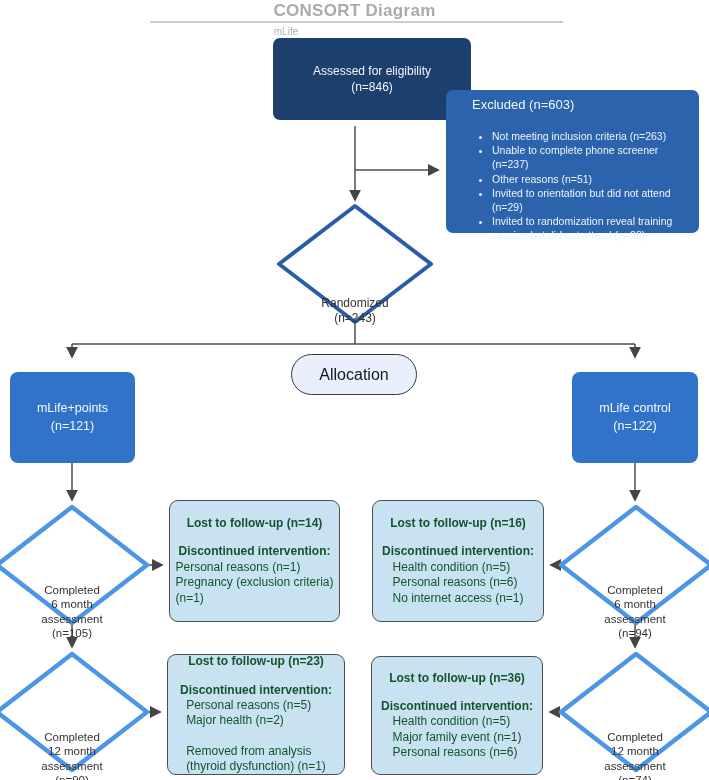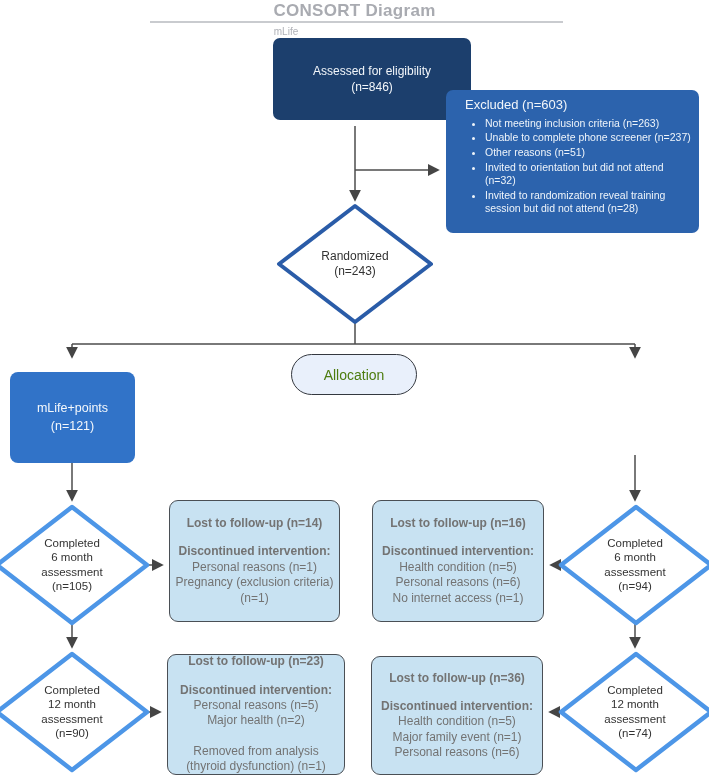--- a/index.html
+++ b/index.html
@@ -12,42 +12,42 @@
   .page-title{left:0;top:1px;width:709px;text-align:center;font-size:17px;font-weight:bold;color:#a9abb1;letter-spacing:.3px;}
   .title-rule{left:150px;top:21px;width:413px;height:2px;background:#c9cbcf;}
   .subtitle{left:0;top:26px;width:572px;text-align:center;font-size:10px;color:#b0b2b8;}
   
   .node{display:flex;align-items:center;justify-content:center;text-align:center;white-space:pre-line;box-sizing:border-box;}
   .navy{background:#1c3f6d;color:#f2f6fa;border-radius:7px;font-size:12px;line-height:1.35;}
   .midblue{background:#2c63ad;color:#f2f6fa;border-radius:7px;}
   .armblue{background:#3173c8;color:#f4f8fc;border-radius:8px;font-size:12.5px;line-height:1.4;margin-top:8px;}
   .assessed-box{left:273px;top:38px;width:198px;height:82px;}
   
-  .excluded-box{left:446px;top:90px;width:253px;height:143px;padding:7px 8px 6px 19px;box-sizing:border-box;}
+  .excluded-box{left:446px;top:90px;width:253px;height:143px;padding:7px 8px 6px 26px;box-sizing:border-box;}
   .excluded-title{font-size:13px;line-height:1.2;color:#f2f6fa;}
-  .excluded-list{margin:4px 0 0 0;padding:0 0 0 20px;font-size:10.5px;line-height:1.3;color:#eef4fa;}
+  .excluded-list{margin:17px 0 0 0;padding:0 0 0 20px;font-size:10.5px;line-height:1.3;color:#eef4fa;}
   .excluded-list li{margin:0 0 1px 0;}
   
   .arm-left{left:10px;top:364px;width:125px;height:91px;}
   .arm-right{left:572px;top:364px;width:126px;height:91px;}
   
-  .pill{background:#e9f0fb;border:1.3px solid #34383f;border-radius:21px;display:flex;align-items:center;justify-content:center;font-size:14px;color:#4d7c0f;box-sizing:border-box;}
+  .pill{background:#e9f0fb;border:1.3px solid #34383f;border-radius:21px;display:flex;align-items:center;justify-content:center;font-size:16px;color:#0f172a;box-sizing:border-box;}
   .pill-allocation{left:291px;top:354px;width:126px;height:41px;}
   .pill-followup{left:291px;top:453px;width:125px;height:43px;}
   
-  .diamond-label{text-align:center;font-size:11.5px;line-height:1.24;color:#333;white-space:pre-line;}
+  .diamond-label{text-align:center;font-size:11.5px;line-height:1.24;color:#333;white-space:pre-line;margin-top:47px;}
   .dl-randomized{left:295px;top:249px;width:120px;font-size:12px;}
   .dl-m6-left{left:17px;top:536px;width:110px;}
   .dl-m6-right{left:580px;top:536px;width:110px;}
   .dl-m12-left{left:17px;top:683px;width:110px;}
   .dl-m12-right{left:580px;top:683px;width:110px;}
   
   .lightbox{background:#c8e2f2;border:1px solid #4a4f55;border-radius:9px;box-sizing:border-box;
-    display:flex;flex-direction:column;align-items:center;justify-content:center;text-align:center;
-    color:#737373;font-size:12px;line-height:1.28;padding:6px 4px;}
+    display:flex;flex-direction:column;align-items:center;justify-content:center;
+    color:#14532d;font-size:12px;line-height:1.28;padding:6px 4px;}
   .lightbox .lb-title{font-weight:bold;margin-bottom:13px;}
   .lightbox .lb-sub{font-weight:bold;}
   .lightbox .lb-lines{white-space:pre-line;}
   .lb-m6-left{left:169px;top:500px;width:171px;height:122px;}
   .lb-m6-right{left:372px;top:500px;width:172px;height:122px;}
   .lb-m12-left{left:167px;top:654px;width:178px;height:121px;}
   .lb-m12-right{left:371px;top:656px;width:172px;height:119px;}
   svg.overlay{position:absolute;left:0;top:0;}
 </style>
 </head>
@@ -98,31 +98,33 @@
 
   <div class="abs node navy assessed-box">Assessed for eligibility
 (n=846)</div>
 
   <div class="abs midblue excluded-box">
     <div class="excluded-title">Excluded (n=603)</div>
     <ul class="excluded-list">
       <li>Not meeting inclusion criteria (n=263)</li>
       <li>Unable to complete phone screener (n=237)</li>
       <li>Other reasons (n=51)</li>
-      <li>Invited to orientation but did not attend (n=32)</li>
+      <li>Invited to orientation but did not attend (n=29)</li>
       <li>Invited to randomization reveal training session but did not attend (n=28)</li>
     </ul>
   </div>
 
   <div class="abs diamond-label dl-randomized">Randomized
 (n=243)</div>
 
   <div class="abs pill pill-allocation">Allocation</div>
   <div class="abs node armblue arm-left">mLife+points
 (n=121)</div>
+  <div class="abs node armblue arm-right">mLife control
+(n=122)</div>
 
 
   <div class="abs diamond-label dl-m6-left">Completed
 6 month
 assessment
 (n=105)</div>
   <div class="abs diamond-label dl-m6-right">Completed
 6 month
 assessment
 (n=94)</div>

